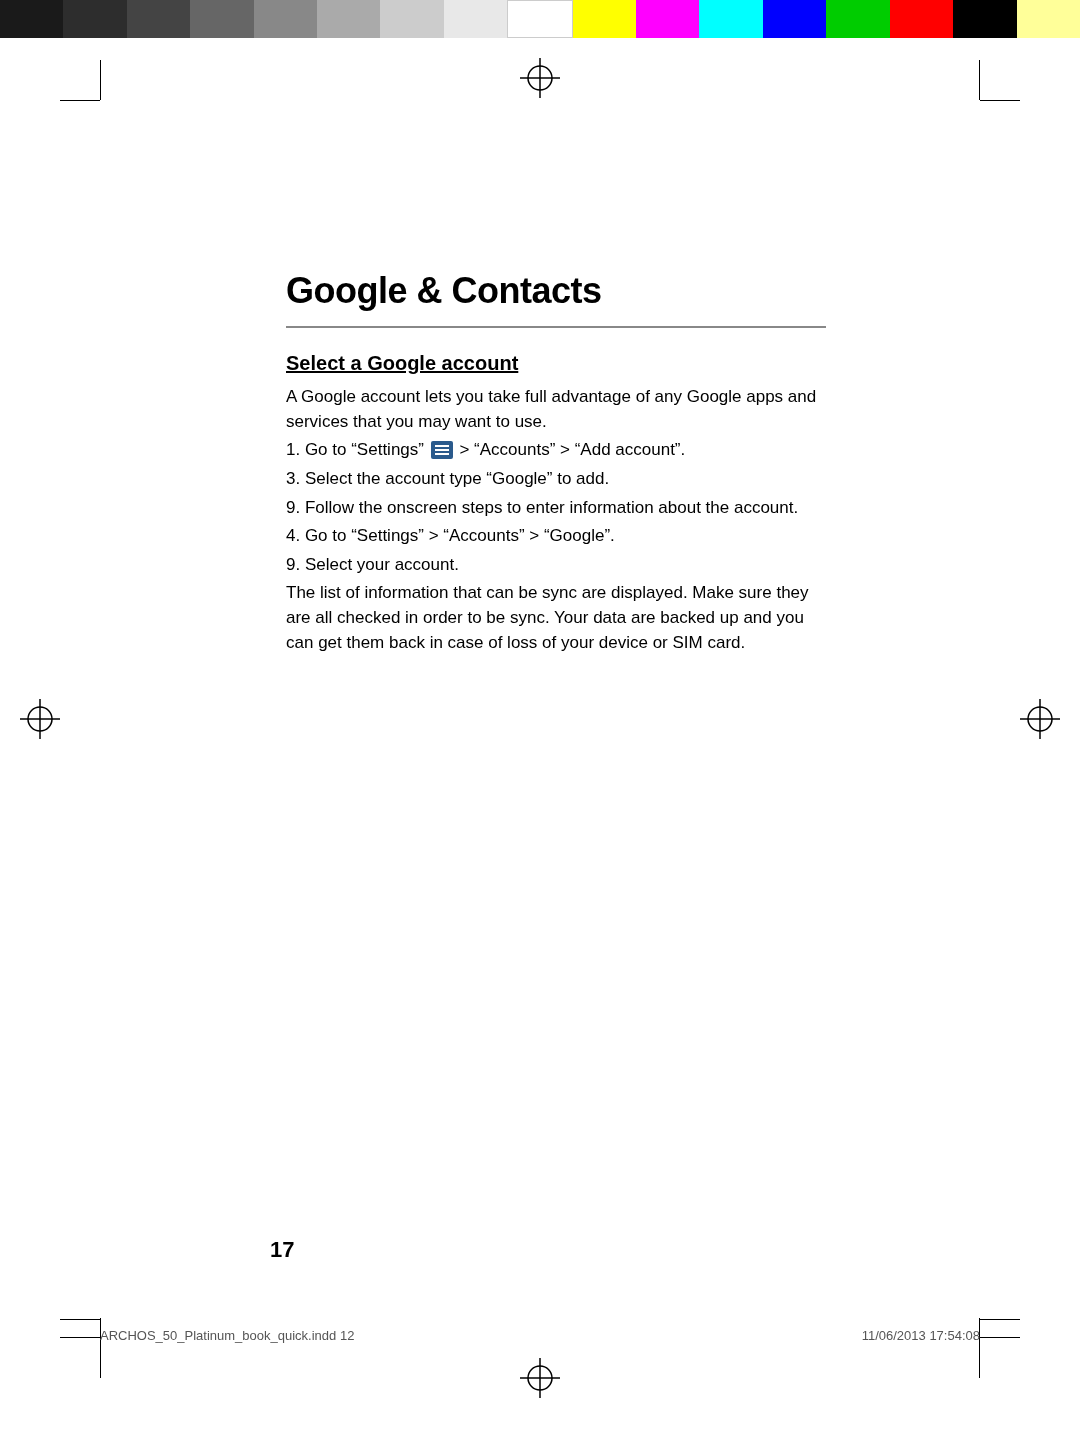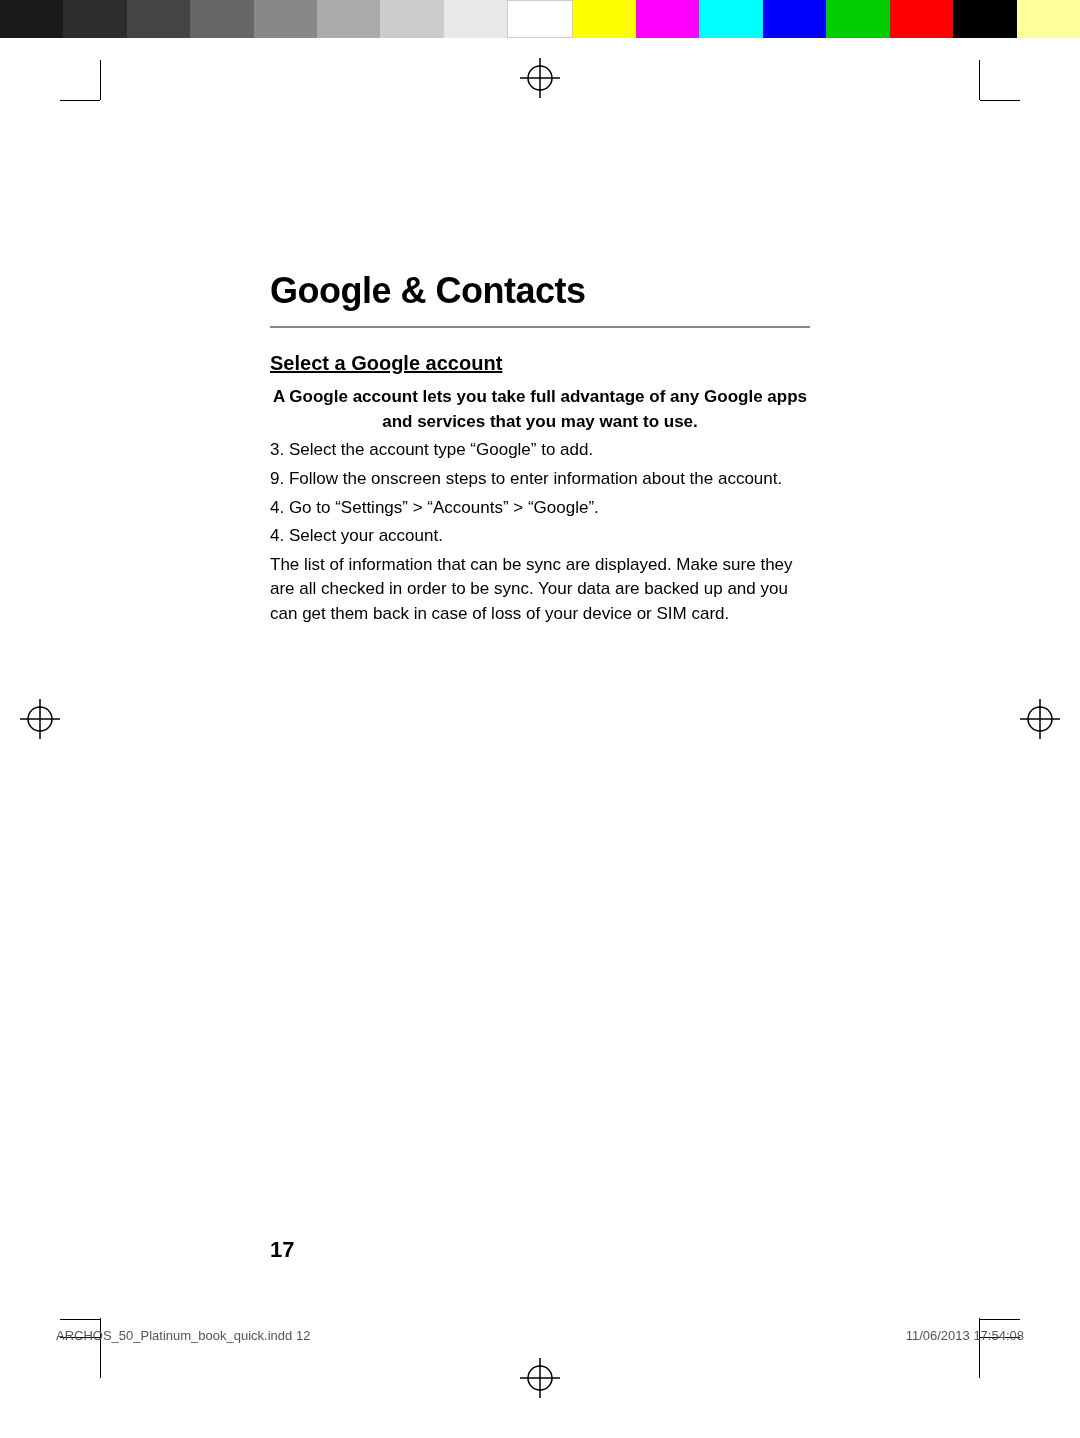--- a/index.html
+++ b/index.html
@@ -58,21 +58,21 @@
     
     .trim-bot-left-h { bottom: 100px; left: 60px; width: 40px; height: 1px; }
     .trim-bot-left-v { bottom: 60px; left: 100px; width: 1px; height: 40px; }
     .trim-bot-right-h { bottom: 100px; right: 60px; width: 40px; height: 1px; }
     .trim-bot-right-v { bottom: 60px; right: 100px; width: 1px; height: 40px; }
 
     
     .page-content {
       position: absolute;
       top: 270px;
-      left: 270px;
+      left: 286px;
       width: 540px;
     }
 
     .page-title {
       font-size: 36px;
       font-weight: 900;
       color: #000;
       margin-bottom: 14px;
       font-family: 'Arial Black', 'Arial', sans-serif;
       letter-spacing: -0.5px;
@@ -99,24 +99,23 @@
       color: #000;
       line-height: 1.5;
       font-family: 'Arial', sans-serif;
     }
 
     .section-body p {
       margin-bottom: 4px;
     }
 
     .intro-text {
-      font-weight: 700;
+      font-weight: 400;
       margin-bottom: 8px;
       line-height: 1.45;
-      text-align: center;
     }
 
     .step-line {
       margin-bottom: 3px;
       line-height: 1.45;
     }
 
     .settings-icon-inline {
       display: inline-block;
       width: 22px;
@@ -158,21 +157,21 @@
     }
 
     
     .footer-info {
       position: absolute;
       bottom: 95px;
       left: 0;
       right: 0;
       display: flex;
       justify-content: space-between;
-      padding: 0 56px;
+      padding: 0 100px;
       font-size: 13px;
       color: #555;
       font-family: 'Arial', sans-serif;
     }
 
     
     .footer-trim-left-h { position: absolute; bottom: 118px; left: 60px; width: 40px; height: 1px; background: #000; }
     .footer-trim-left-v2 { position: absolute; bottom: 80px; left: 100px; width: 1px; height: 40px; background: #000; }
     .footer-trim-right-h { position: absolute; bottom: 118px; right: 60px; width: 40px; height: 1px; background: #000; }
     .footer-trim-right-v2 { position: absolute; bottom: 80px; right: 100px; width: 1px; height: 40px; background: #000; }
@@ -239,24 +238,31 @@
 <div class="page-content">
 
   <h1 class="page-title">Google &amp; Contacts</h1>
   <div class="title-divider"></div>
 
   <div class="section-title">Select a Google account</div>
 
   <div class="section-body">
     <p class="intro-text">A Google account lets you take full advantage of any Google apps and services that you may want to use.</p>
 
+    <p class="step-line">
+      1. Go to “Settings”&nbsp;<span class="settings-icon-inline"><span class="settings-icon-inner">
+            <span></span>
+            <span></span>
+            <span></span>
+          </span></span>&nbsp;&gt; “Accounts” &gt; “Add account”.
+    </p>
     <p class="step-line">3. Select the account type “Google” to add.</p>
     <p class="step-line">9. Follow the onscreen steps to enter information about the account.</p>
     <p class="step-line">4. Go to “Settings” &gt; “Accounts” &gt; “Google”.</p>
-    <p class="step-line">4. Select your account.</p>
+    <p class="step-line">9. Select your account.</p>
     <p class="step-line">The list of information that can be sync are displayed. Make sure they are all checked in order to be sync. Your data are backed up and you can get them back in case of loss of your device or SIM card.</p>
   </div>
 
 </div>
 
 <div class="page-number">17</div>
 
 <div class="trim-mark footer-trim-left-h"></div>
 <div class="trim-mark footer-trim-left-v2"></div>
 <div class="trim-mark footer-trim-right-h"></div>

